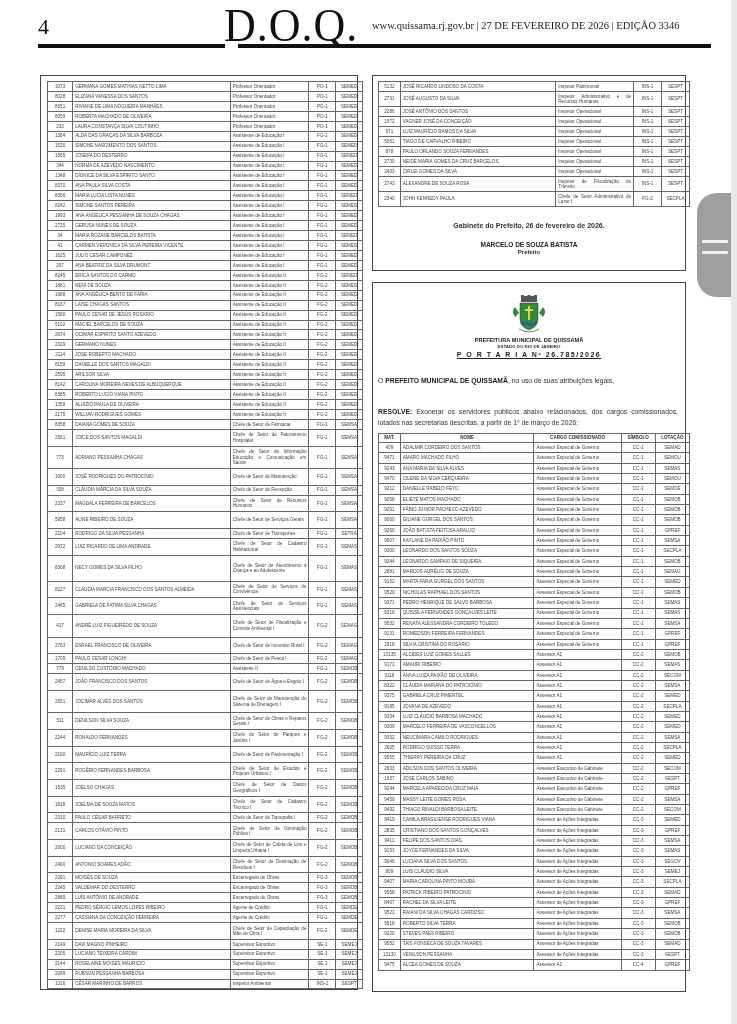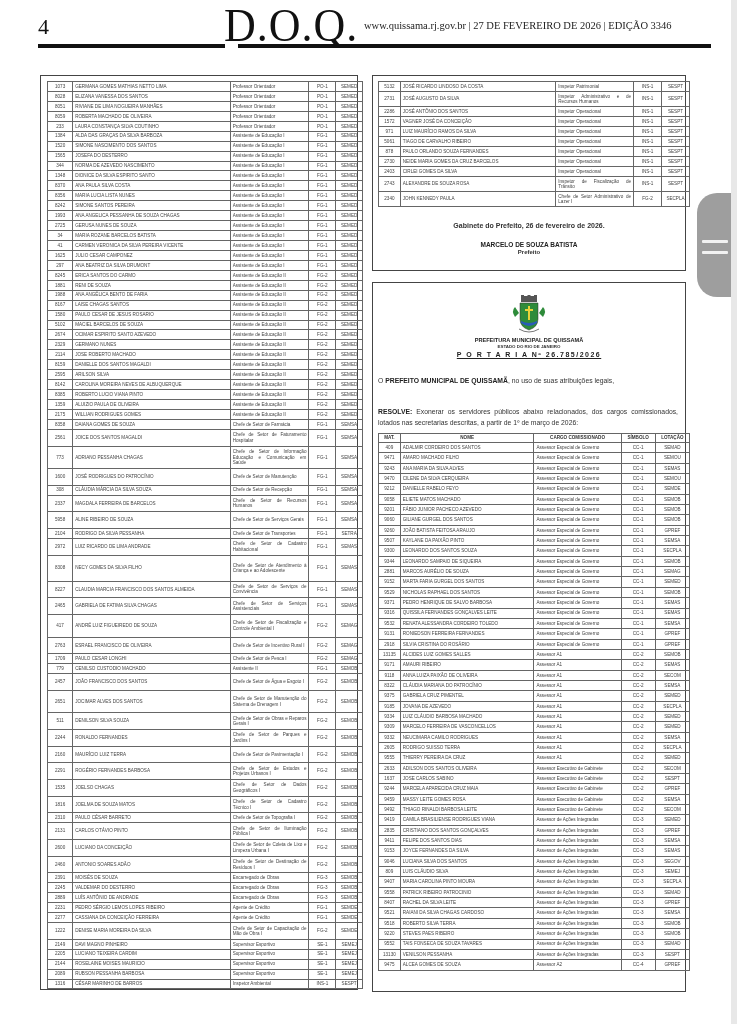--- a/index.html
+++ b/index.html
@@ -5,21 +5,21 @@
   * { box-sizing: border-box; margin: 0; padding: 0; }
   html, body { width: 737px; height: 1024px; background: #ffffff; overflow: hidden; }
   body { font-family: "Liberation Sans", sans-serif; color: #222; position: relative; }
 
   .masthead { position: absolute; left: 0; top: 0; width: 737px; height: 62px; }
   .mh-page { position: absolute; left: 38px; top: 14px; font-family: "Liberation Serif", serif; font-size: 22px; color: #111; }
   .mh-line-left { position: absolute; left: 38px; top: 44px; width: 116px; height: 4px; background: #111; }
   .mh-logo { position: absolute; left: 224px; top: 2px; font-family: "Liberation Serif", serif; font-size: 44px; letter-spacing: 1px; color: #111; line-height: 48px; transform: scaleY(1.05); }
   .mh-line-right { position: absolute; left: 238px; top: 44px; width: 473px; height: 4px; background: #111; }
   .mh-line-right2 { position: absolute; left: 150px; top: 44px; width: 75px; height: 4px; background: #111; }
-  .mh-info { position: absolute; left: 364px; top: 20px; font-family: "Liberation Serif", serif; font-size: 10.5px; color: #222; white-space: nowrap; }
+  .mh-info { position: absolute; left: 372px; top: 20px; font-family: "Liberation Serif", serif; font-size: 10.5px; color: #222; white-space: nowrap; }
 
   .panel { position: absolute; border: 1.5px solid #444; background: #fff; }
   .panel-left { left: 40px; top: 75px; width: 318px; height: 915px; }
   .panel-rt { left: 372px; top: 75px; width: 314px; height: 196px; }
   .panel-rb { left: 372px; top: 282px; width: 314px; height: 710px; }
 
   table.doc { border-collapse: collapse; width: 100%; table-layout: fixed; }
   table.doc td, table.doc th { border: 1px solid #666; font-size: 4.6px; color: #444; padding: 0 2px; vertical-align: middle; line-height: 5.4px; overflow: hidden; }
   table.doc td.c { text-align: center; }
   table.doc td.j { text-align: justify; }

